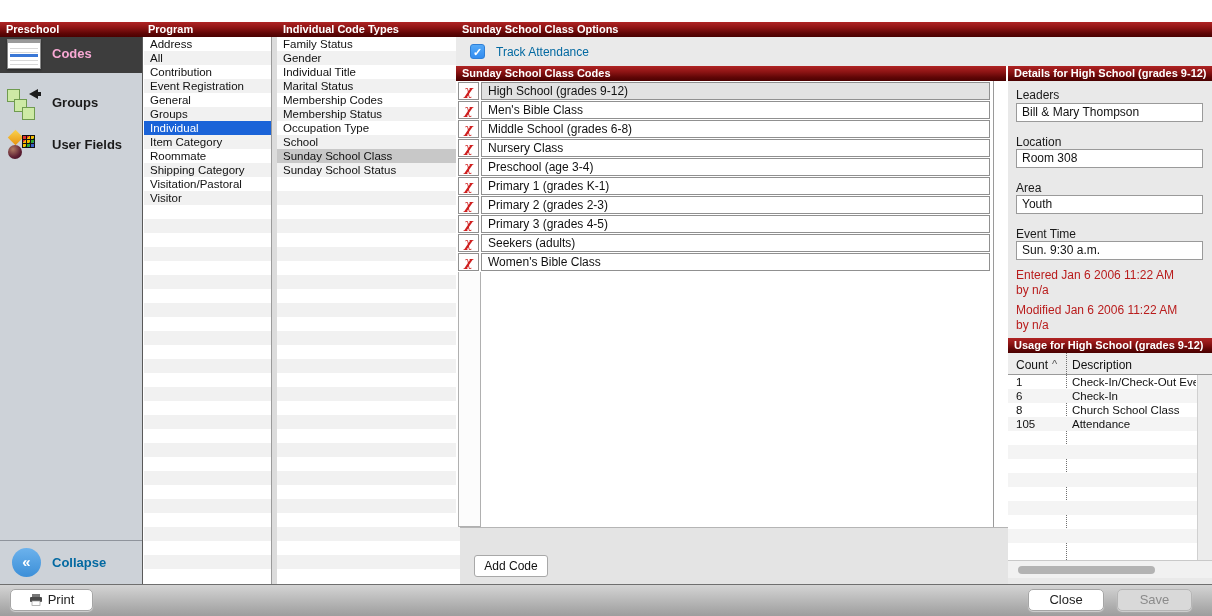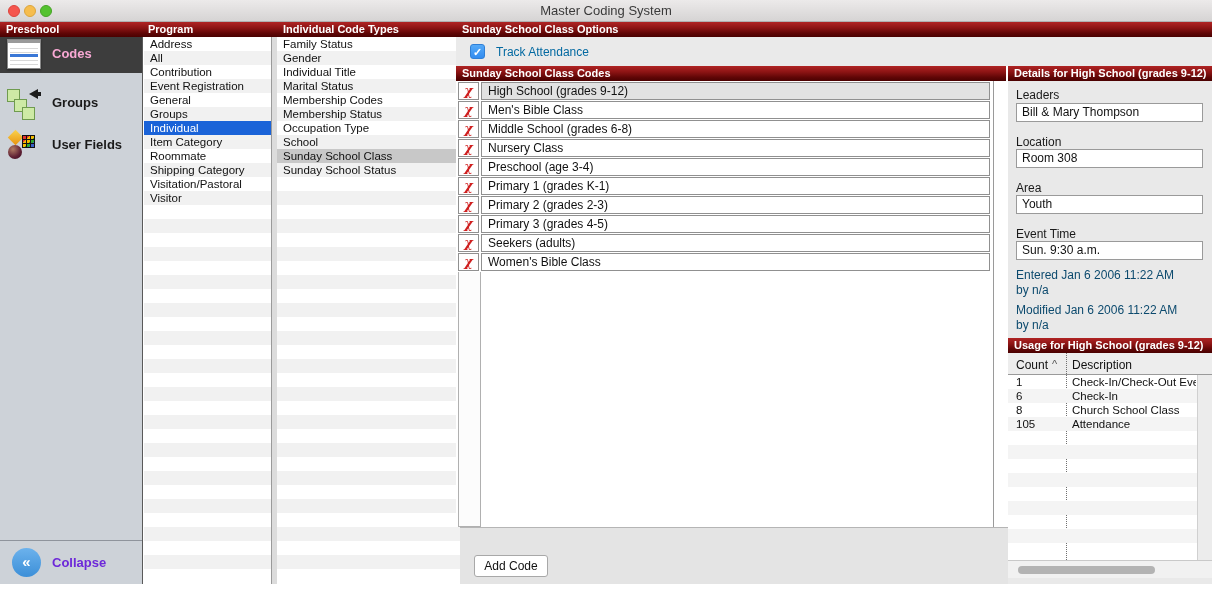--- a/index.html
+++ b/index.html
@@ -53,21 +53,21 @@
                repeating-linear-gradient(90deg,transparent 0 3px,#111 3px 4px),
                linear-gradient(135deg,#e03030 0 30%,#f5b800 30% 55%,#2fa82f 55% 75%,#3a62c8 75%);
     border:1px solid #111; }
   .usphere { position:absolute; left:1px; top:16px; width:14px; height:14px; border-radius:50%;
     background:radial-gradient(circle at 35% 30%,#b07a63,#5e1f33 60%,#380d1d); }
 
   .collapse { position:absolute; left:0; bottom:0; width:100%; height:44px; border-top:1px solid #8f949c; }
   .collapse-circle { position:absolute; left:12px; top:7px; width:29px; height:29px; border-radius:50%;
     background:linear-gradient(#6cb2ec,#3c8fd8); color:#fff; font-size:15px; font-weight:bold;
     text-align:center; line-height:27px; }
-  .collapse-label { position:absolute; left:52px; top:14px; font-size:13px; font-weight:bold; color:#6d28d9; }
+  .collapse-label { position:absolute; left:52px; top:14px; font-size:13px; font-weight:bold; color:#0369a1; }
 
   
   .col { position:absolute; top:37px; height:547px; background:#fff; overflow:hidden; }
   #program-list  { left:144px; width:128px; border-right:1px solid #9a9a9a; }
   .colgap { position:absolute; left:272px; top:37px; width:5px; height:547px; background:#dcdcdc; }
   #codetype-list { left:277px; width:212px; border-right:1px solid #9a9a9a; }
   .lrow { height:14px; font-size:11.5px; line-height:14px; padding-left:6px; color:#111;
     white-space:nowrap; overflow:hidden; }
   .lrow.alt { background:#f1f1f1; }
   #program-list .lrow.sel { background:#1a63d8; color:#fff; }
@@ -100,21 +100,21 @@
     background:#e4e4e4; border-top:1px solid #b5b5b5; }
   .add-btn { position:absolute; left:14px; top:27px; width:74px; height:22px; background:#fff;
     border:1px solid #a8a8a8; border-radius:3px; font-size:12px; color:#111;
     text-align:center; line-height:20px; }
 
   
   .right-panel { position:absolute; left:1008px; top:81px; width:204px; height:503px; background:#e9e9e9; }
   .dlabel { position:absolute; left:8px; font-size:12px; color:#1a1a1a; }
   .dinput { position:absolute; left:8px; width:187px; height:19px; background:#fff;
     border:1px solid #9a9a9a; font-size:12px; line-height:17px; padding-left:5px; color:#111; }
-  .stamp { position:absolute; left:8px; font-size:12px; color:#0c4a6e; line-height:15px; }
+  .stamp { position:absolute; left:8px; font-size:12px; color:#b91c1c; line-height:15px; }
   .usage-bar { position:absolute; left:0; top:257px; width:204px; height:15px; padding:1px 0 0 6px; }
   .usage-head { position:absolute; left:0; top:272px; width:204px; height:22px; background:#ededed;
     border-bottom:1px solid #9a9a9a; font-size:12px; color:#111; }
   .uh-count { position:absolute; left:8px; top:5px; }
   .uh-sort { position:absolute; left:44px; top:5px; color:#555; font-size:11px; }
   .uh-desc { position:absolute; left:64px; top:5px; }
   .dotline { position:absolute; left:58px; top:0; bottom:0; border-left:1px dotted #707070; }
   #usage-body { position:absolute; left:0; top:294px; width:204px; height:185px; background:#fff; overflow:hidden; }
   .urow { height:14px; font-size:11.5px; line-height:14px; color:#111; position:relative; }
   .urow.alt { background:#f4f4f4; }
@@ -135,26 +135,20 @@
   .btn-print { left:10px; width:83px; }
   .btn-print svg { vertical-align:-2px; margin-right:5px; }
   .btn-close { left:1028px; width:76px; }
   .btn-save { left:1117px; width:75px; background:#d9d9d9; color:#8b8b8b; border-color:#b5b5b5; }
 </style>
 </head>
 <body>
 
 <div class="window">
 
-  <div class="titlebar">
-    <span class="tl r"></span>
-    <span class="tl y"></span>
-    <span class="tl g"></span>
-    <div class="title">Master Coding System</div>
-  </div>
 
   <div class="headerbar redbar">
     <span class="hlabel" style="left:6px">Preschool</span>
     <span class="hlabel" style="left:148px">Program</span>
     <span class="hlabel" style="left:283px">Individual Code Types</span>
     <span class="hlabel" style="left:462px">Sunday School Class Options</span>
   </div>
 
   <div class="sidebar">
     <div class="side-item sel">
@@ -408,14 +402,25 @@
           <span class="ucount"></span>
           <span class="udesc"></span>
         </div>
       </div>
     <div class="vtrack"></div>
     <div class="hscroll">
       <div class="hthumb"></div>
     </div>
   </div>
 
+  <div class="bottom-bar">
+    <div class="btn btn-print">
+      <svg width="14" height="12" viewBox="0 0 14 12">
+          <rect x="3" y="0" width="8" height="3" fill="#777"></rect>
+          <rect x="1" y="3" width="12" height="5" rx="1" fill="#4a4a4a"></rect>
+          <rect x="3" y="7" width="8" height="4.5" fill="#fff" stroke="#999" stroke-width="0.7"></rect>
+        </svg><span>Print</span>
+    </div>
+    <div class="btn btn-close">Close</div>
+    <div class="btn btn-save">Save</div>
+  </div>
 
 </div>
 
 </body></html>

